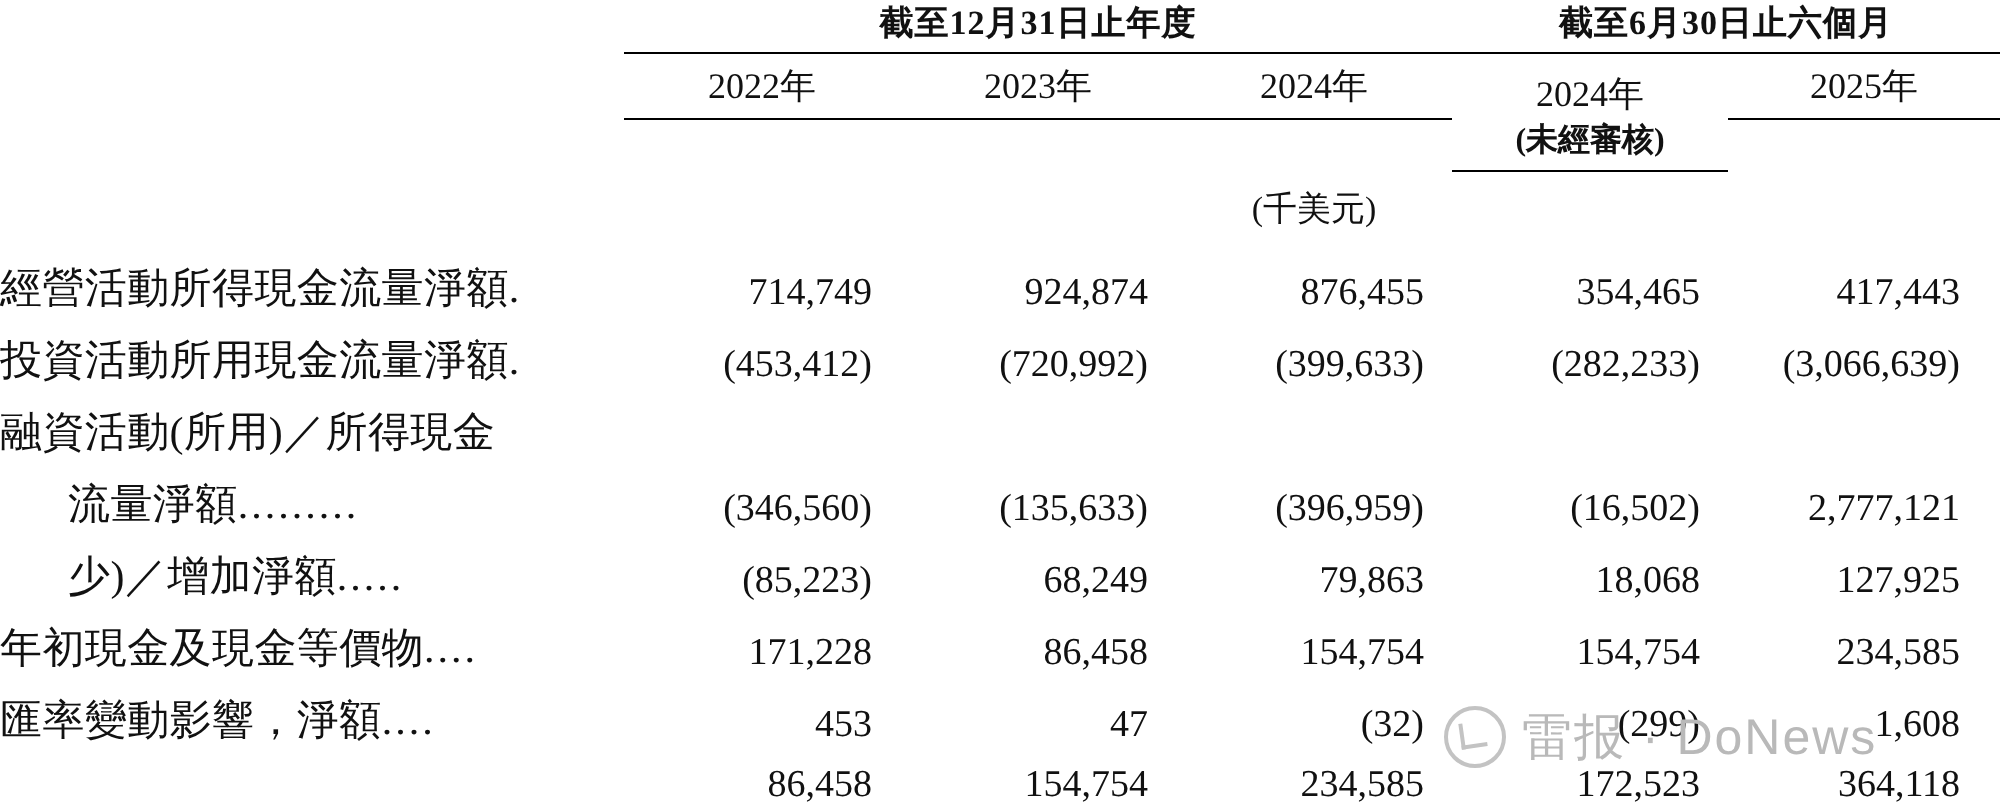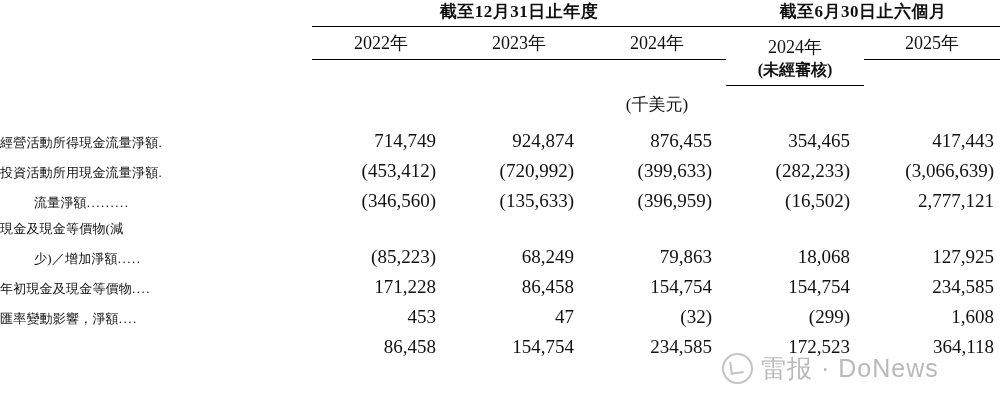--- a/index.html
+++ b/index.html
@@ -62,41 +62,41 @@
     padding-bottom: 4px;
   }
   .unit td {
     text-align: center;
     font-size: 17px;
     padding: 8px 0 10px 0;
   }
 
   tbody td.label {
     text-align: left;
-    font-size: 13px;
+    font-size: 21px;
     padding: 4px 6px 4px 0;
     white-space: nowrap;
     letter-spacing: 0.2px;
   }
   tbody td.label .lead {
     letter-spacing: 1.5px;
   }
   tbody td.label.indent {
     padding-left: 34px;
   }
   tbody td.num {
     text-align: right;
     font-size: 19px;
     padding: 4px 14px 4px 0;
     white-space: nowrap;
     font-variant-numeric: tabular-nums;
     margin-top: 36px;
   }
   tbody td.num.last {
-    padding-right: 6px;
+    padding-right: 20px;
   }
 
   
   .watermark {
     position: absolute;
     left: 722px;
     top: 352px;
     display: flex;
     align-items: center;
     gap: 8px;
@@ -187,38 +187,38 @@
 
       <tr>
         <td class="label"><span>投資活動所用現金流量淨額</span><span class="lead">.</span></td>
         <td class="num">(453,412)</td>
         <td class="num">(720,992)</td>
         <td class="num">(399,633)</td>
         <td class="num">(282,233)</td>
         <td class="num last">(3,066,639)</td>
       </tr>
 
+      <tr>
+        <td class="label"><span>融資活動(所用)／所得現金</span><span class="lead"></span></td>
+        <td class="num"></td>
+        <td class="num"></td>
+        <td class="num"></td>
+        <td class="num"></td>
+        <td class="num last"></td>
+      </tr>
 
       <tr>
         <td class="label indent"><span>流量淨額</span><span class="lead">.........</span></td>
         <td class="num">(346,560)</td>
         <td class="num">(135,633)</td>
         <td class="num">(396,959)</td>
         <td class="num">(16,502)</td>
         <td class="num last">2,777,121</td>
       </tr>
 
-      <tr>
-        <td class="label"><span>現金及現金等價物(減</span><span class="lead"></span></td>
-        <td class="num"></td>
-        <td class="num"></td>
-        <td class="num"></td>
-        <td class="num"></td>
-        <td class="num last"></td>
-      </tr>
 
       <tr>
         <td class="label indent"><span>少)／增加淨額</span><span class="lead">.....</span></td>
         <td class="num">(85,223)</td>
         <td class="num">68,249</td>
         <td class="num">79,863</td>
         <td class="num">18,068</td>
         <td class="num last">127,925</td>
       </tr>
 

